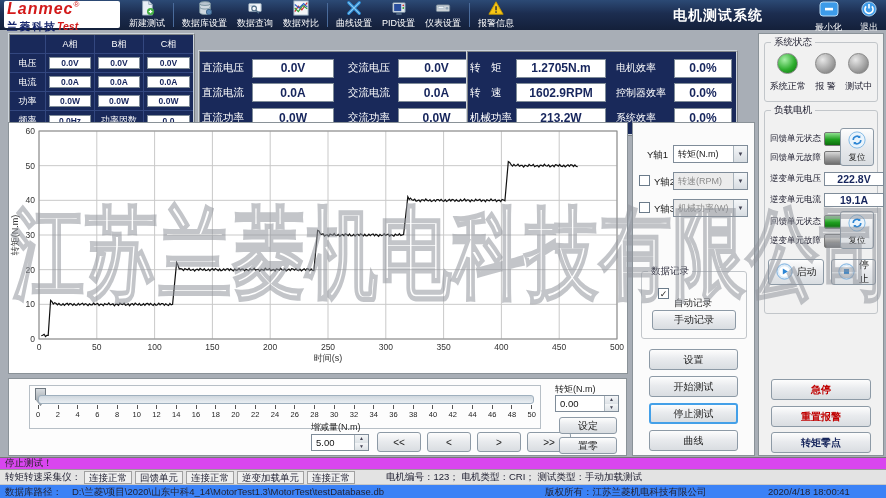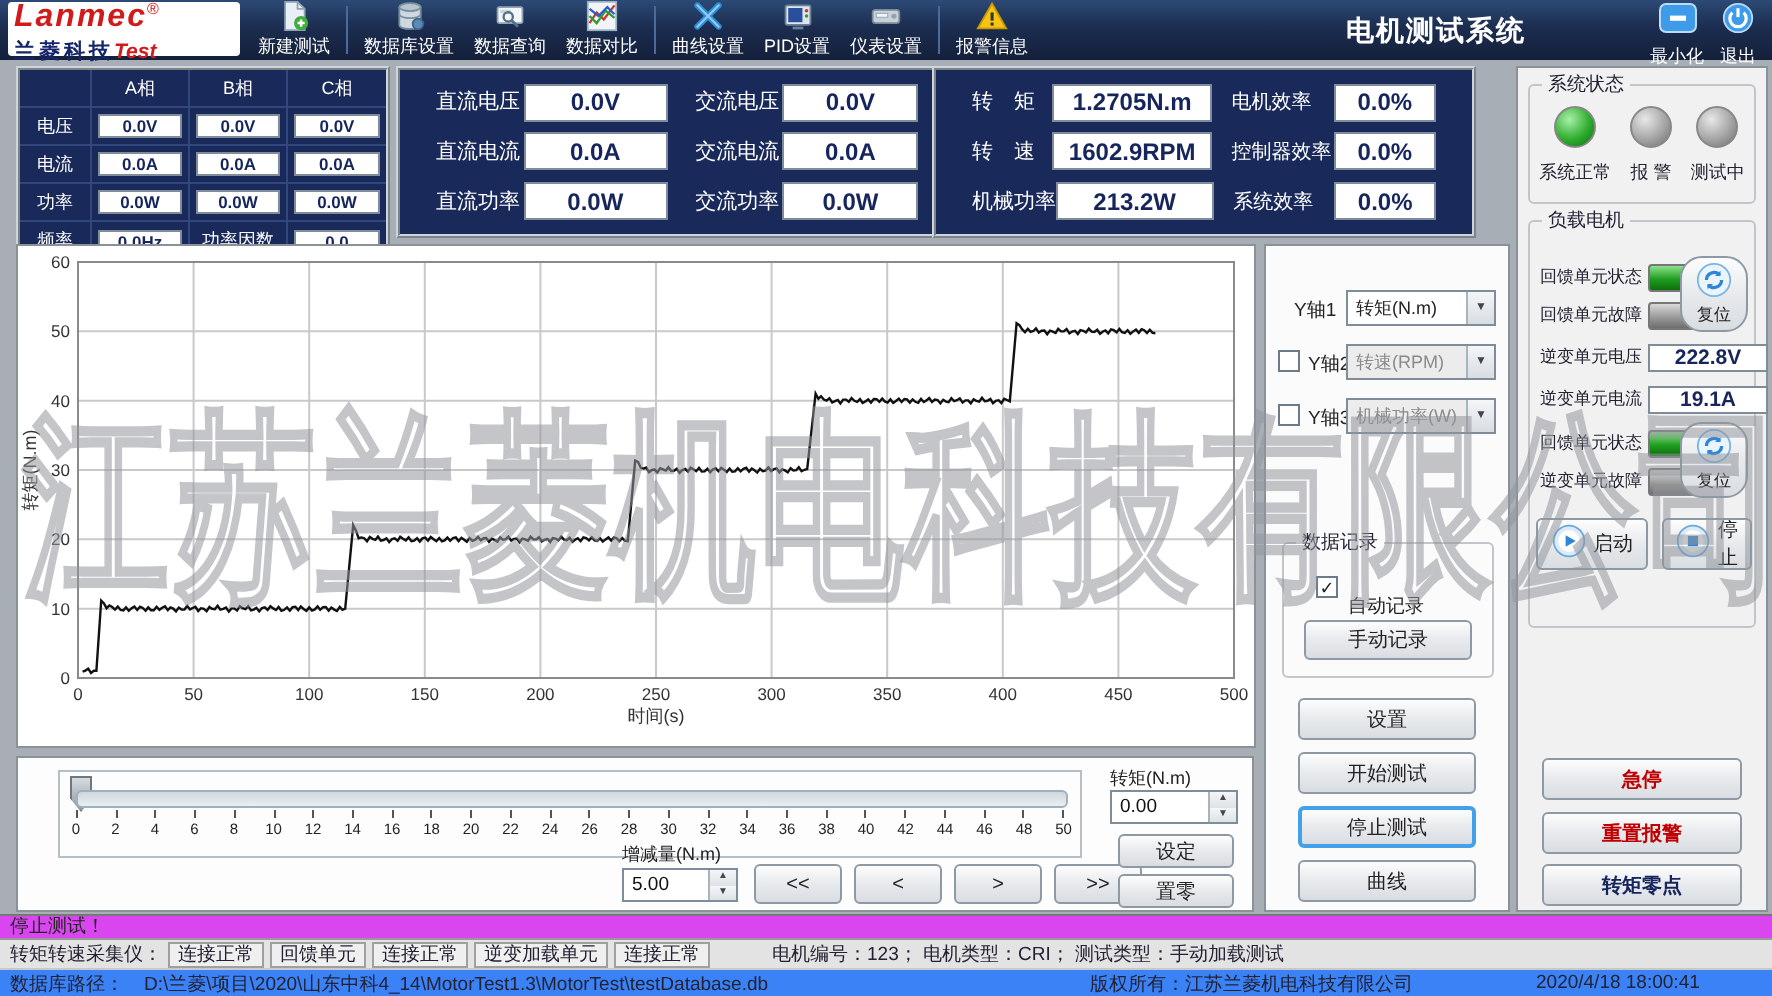--- a/index.html
+++ b/index.html
@@ -11,32 +11,32 @@
   .logo-main{font-size:16px;font-weight:bold;font-style:italic;color:#d31a1a;letter-spacing:1px;}
   .logo-reg{font-size:8px;color:#d31a1a;vertical-align:top;}
   .logo-sub-cn{font-size:10.5px;font-weight:bold;color:#15256b;letter-spacing:2px;}
   .logo-sub-en{font-size:10.5px;font-weight:bold;font-style:italic;color:#d31a1a;}
   .menu{position:absolute;left:124px;top:0;height:30px;display:flex;align-items:center;}
   .menu-item{display:flex;flex-direction:column;align-items:center;justify-content:center;height:30px;padding:12px 5px;cursor:pointer;}
   .menu-item svg{display:block;}
   .menu-label{font-size:9px;color:#fff;margin-top:1px;white-space:nowrap;}
   .menu-sep{width:1px;height:24px;background:#4a6b9b;margin:0 3px;}
   .app-title{position:absolute;left:648px;top:7px;width:140px;text-align:center;font-size:14px;font-weight:bold;color:#fff;letter-spacing:1px;}
-  .winbtns{position:absolute;right:8px;top:1px;display:flex;gap:8px;}
+  .winbtns{position:absolute;right:8px;top:1px;display:flex;gap:18px;}
   .winbtn{display:flex;flex-direction:column;align-items:center;cursor:pointer;}
   .winbtn .menu-label{margin-top:0;}
   
   .panel{position:absolute;background:#19295a;border:2px ridge #cdd4db;box-sizing:border-box;}
   .phase-panel{left:8px;top:33px;width:187px;height:99px;display:grid;grid-template-columns:36px 1fr 1fr 1fr;grid-auto-rows:1fr;}
   .pt-cell{border-right:1px solid #33477f;border-bottom:1px solid #33477f;display:flex;align-items:center;justify-content:center;color:#fff;font-size:9px;}
   .pt-cell:nth-child(4n){border-right:none;}
   .pt-row-last{border-bottom:none;}
   .vbox{background:#fff;border:1px solid #7f8c99;color:#16255c;font-weight:bold;text-align:center;box-sizing:border-box;display:flex;align-items:center;justify-content:center;}
   .pt-vbox{width:88%;height:12px;font-size:8.5px;}
-  .row-panel{display:flex;flex-direction:column;justify-content:space-around;padding:4px 18px;}
+  .row-panel{display:flex;flex-direction:column;justify-content:space-around;padding:4px 2px;margin-top:17px;}
   .dcac-panel{left:198px;top:33px;width:281px;height:86px;}
   .mech-panel{left:466px;top:33px;width:272px;height:86px;}
   .mrow{display:flex;align-items:center;}
   .mlabel{color:#fff;font-size:10.5px;white-space:nowrap;}
   .mval{height:19px;font-size:12px;}
   
   .chart-panel{left:8px;top:122px;width:620px;height:252px;position:absolute;background:#fff;border:1px solid #8a9298;box-sizing:border-box;}
   
   .axis-panel{left:632px;top:122px;width:123px;height:334px;position:absolute;background:#fbfbfb;border:1px solid #8a9298;box-sizing:border-box;}
   .ax-label{position:absolute;font-size:9.5px;color:#222;}
@@ -70,21 +70,21 @@
   .led{width:19px;height:19px;border-radius:50%;border:1px solid #888;}
   .led.on{background:radial-gradient(circle at 35% 30%,#a8f0a8,#2fae2f 55%,#0c6e0c);}
   .led.off{background:radial-gradient(circle at 35% 30%,#e8e8e8,#a5a5a5 55%,#6f6f6f);}
   .led-label{font-size:9px;color:#223;white-space:nowrap;}
   .sb-row{position:absolute;left:5px;display:flex;align-items:center;height:15px;}
   .sb-lab{width:54px;font-size:8.5px;color:#223;white-space:nowrap;}
   .ledbar{width:40px;height:12px;border-radius:2px;border:1px solid #777;}
   .ledbar.green{background:linear-gradient(#8fe08f,#1f9e1f 55%,#0d6e0d);}
   .ledbar.gray{background:linear-gradient(#d8d8d8,#9a9a9a 55%,#6e6e6e);}
   .sb-vbox{width:60px;height:14px;font-size:10.5px;}
-  .reset-btn{position:absolute;width:34px;height:38px;flex-direction:column;gap:1px;font-size:8.5px;padding:1px;border-radius:11px;}
+  .reset-btn{position:absolute;width:34px;height:38px;flex-direction:column;gap:1px;font-size:8.5px;padding:1px;}
   .run-btn{position:absolute;height:26px;gap:4px;font-size:10px;}
   .side-btn{position:absolute;left:12px;width:100px;height:21px;font-weight:bold;}
   .red-text{color:#c00000;}
   .navy-text{color:#16255c;}
   
   .status1{position:absolute;left:0;top:457px;width:886px;height:13px;background:#d946ef;border-top:1px solid #777;border-bottom:1px solid #999;display:flex;align-items:center;font-size:9.5px;color:#222;padding-left:5px;box-sizing:border-box;}
   .status2{position:absolute;left:0;top:470px;width:886px;height:14px;background:#e3e3e3;display:flex;align-items:center;font-size:9.5px;color:#223;padding-left:5px;box-sizing:border-box;gap:3px;}
   .scell{border:1px solid #a0a0a0;background:#efefef;padding:0 4px;height:11px;line-height:11px;}
   .minfo{margin-left:28px;}
   .status3{position:absolute;left:0;top:484px;width:886px;height:14px;background:#3b82f6;border-top:1px solid #c8c8c8;font-size:9.5px;color:#223;box-sizing:border-box;}

